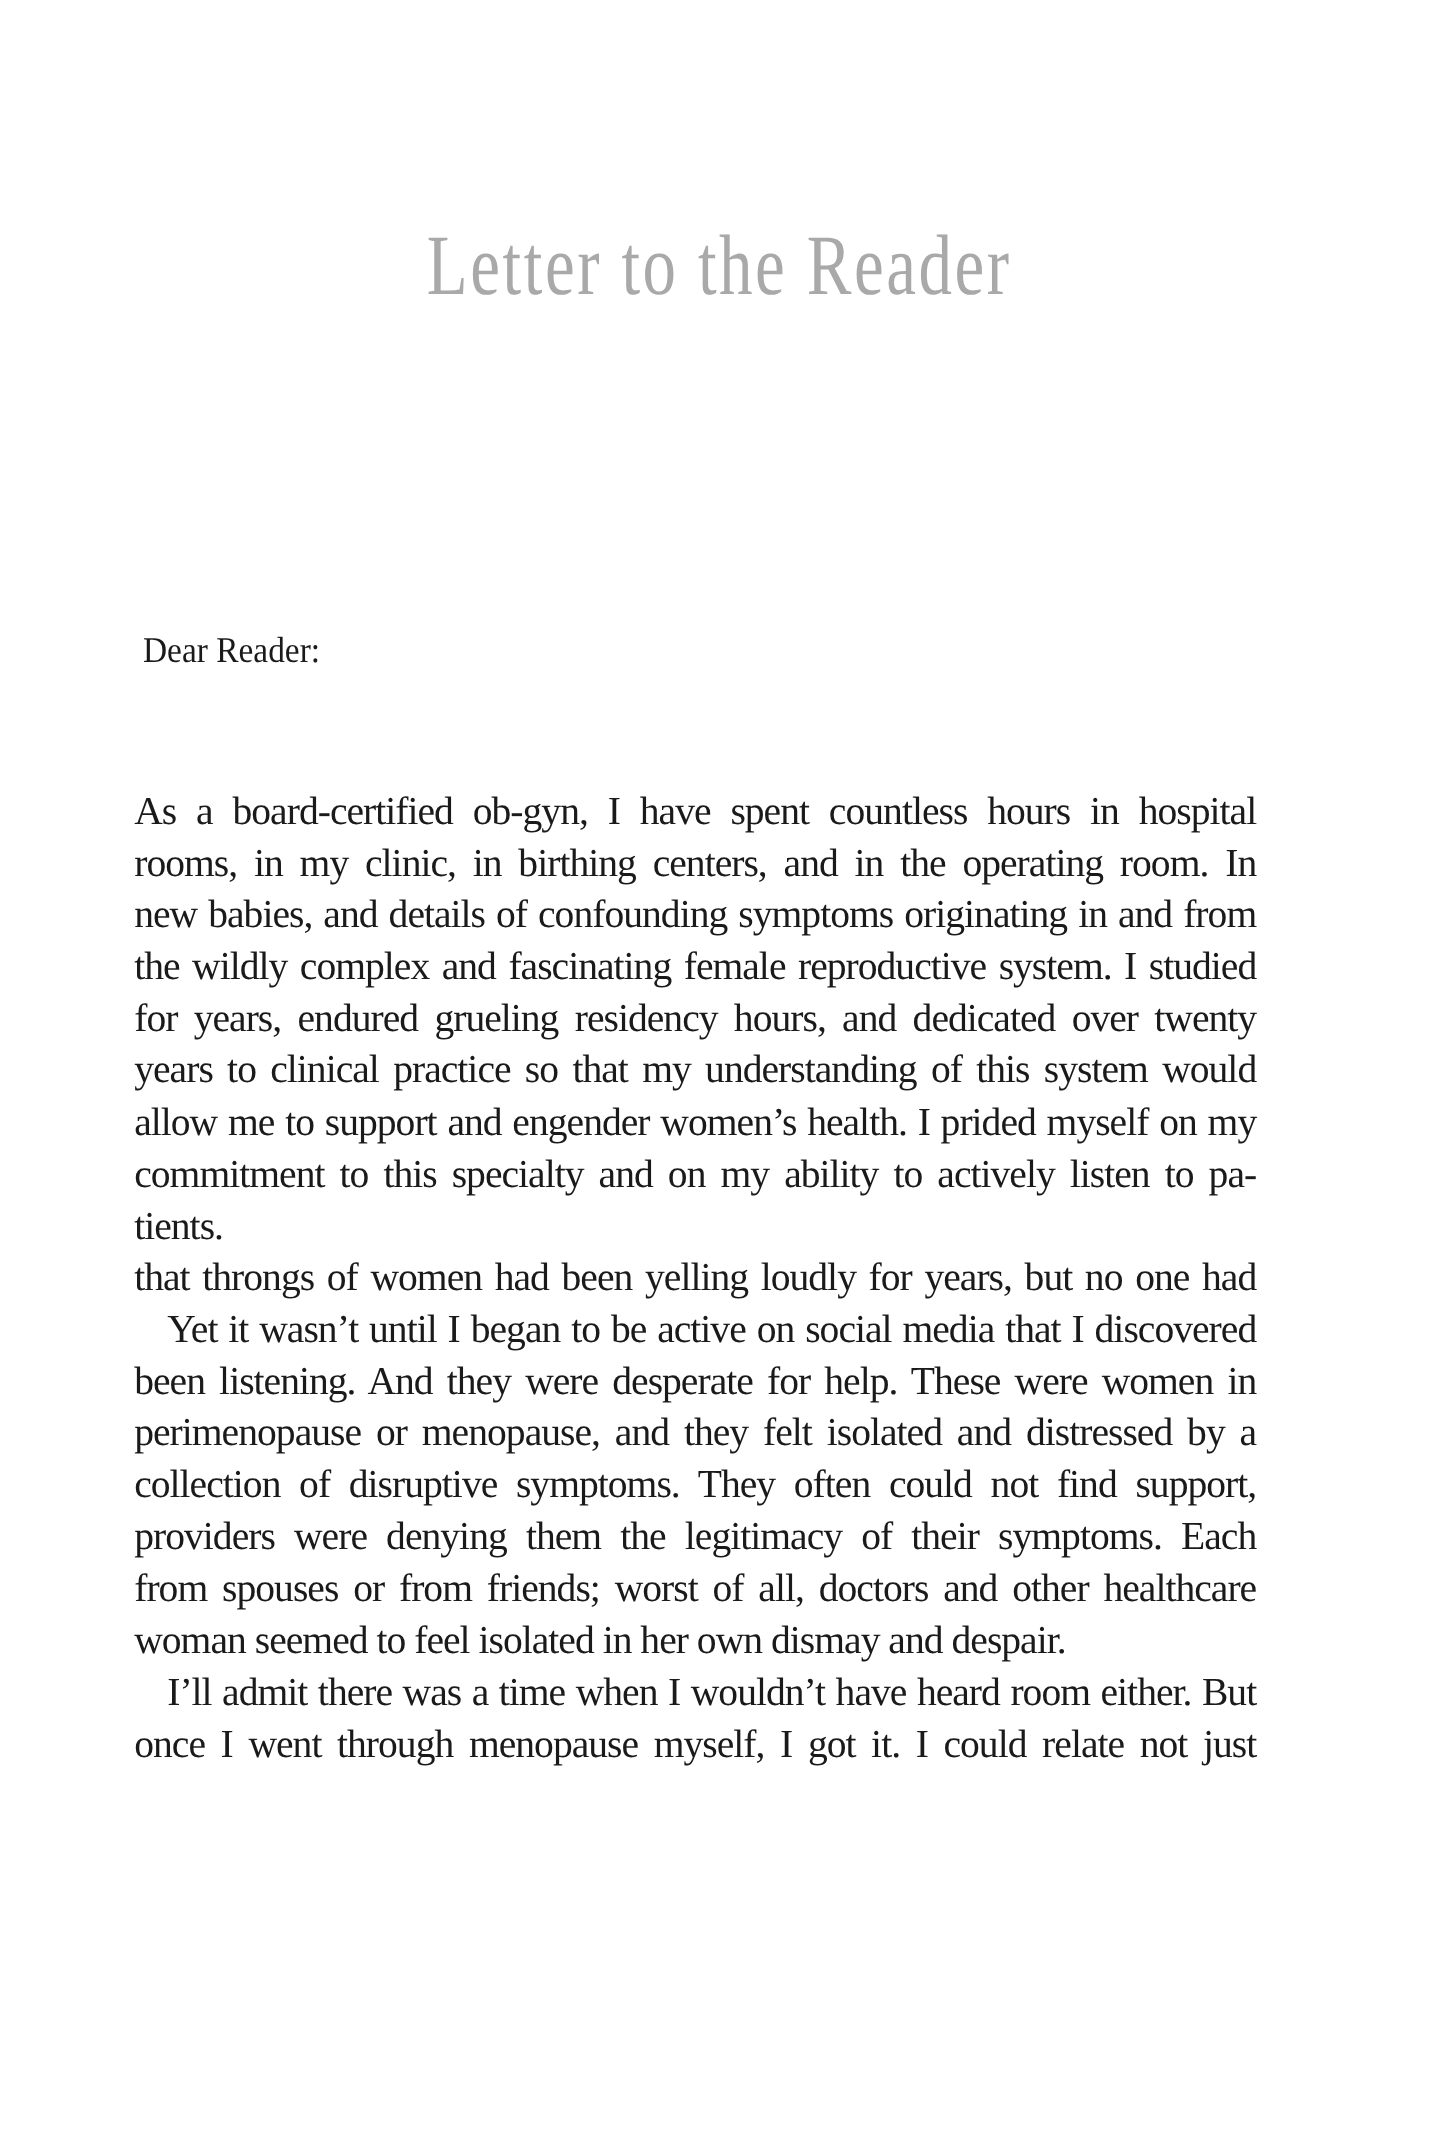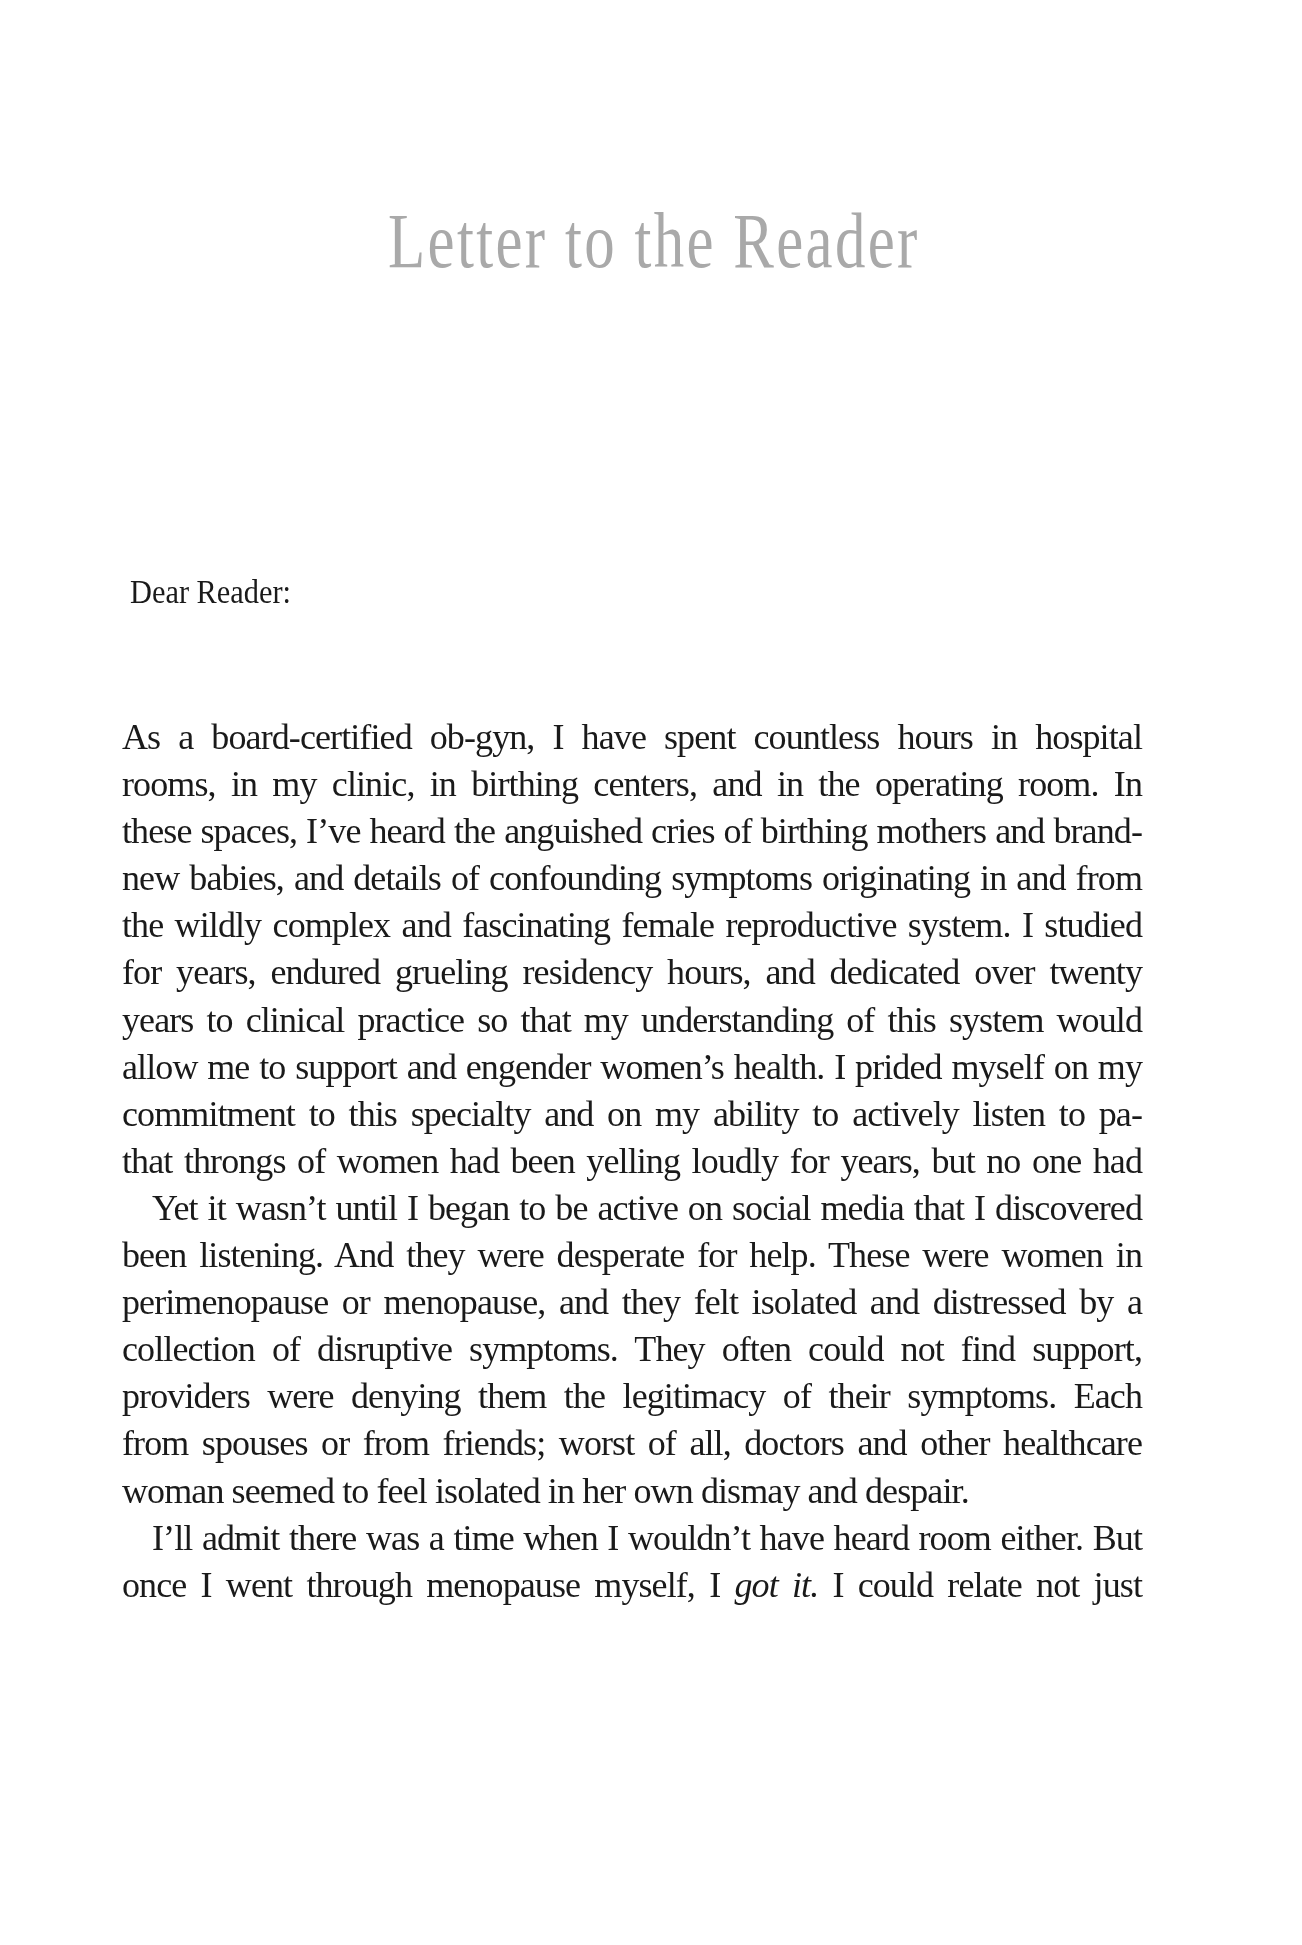--- a/index.html
+++ b/index.html
@@ -66,43 +66,42 @@
       letter-spacing: -0.9px;
       word-spacing: 0px;
     }
     .line.last {
       text-align-last: left;
     }
     .line.indent {
       padding-left: 30px;
     }
     .line .em {
-      font-style: italic;
       margin-top: 46px;
     }
   </style>
 </head>
 <body style="color: rgb(26, 26, 26); background: rgb(255, 255, 255);">
 
 <div class="page">
   <h1 class="chapter-title" style="color: rgb(169, 169, 169);">Letter to the Reader</h1>
   <p class="salutation">Dear Reader:</p>
 
   <div class="body-text">
 
     <div>
       <span class="line">As a board-certified ob-gyn, I have spent countless hours in hospital</span>
       <span class="line">rooms, in my clinic, in birthing centers, and in the operating room. In</span>
-      <span class="line">these spaces, I’ve heard the anguished cries of birthing mothers and brand-</span>
       <span class="line">new babies, and details of confounding symptoms originating in and from</span>
       <span class="line">the wildly complex and fascinating female reproductive system. I studied</span>
       <span class="line">for years, endured grueling residency hours, and dedicated over twenty</span>
       <span class="line">years to clinical practice so that my understanding of this system would</span>
       <span class="line">allow me to support and engender women’s health. I prided myself on my</span>
       <span class="line">commitment to this specialty and on my ability to actively listen to pa-</span>
+      <span class="line last">tients.</span>
     </div>
 
     <div>
       <span class="line">that throngs of women had been yelling loudly for years, but no one had</span>
       <span class="line indent">Yet it wasn’t until I began to be active on social media that I discovered</span>
       <span class="line">been listening. And they were desperate for help. These were women in</span>
       <span class="line">perimenopause or menopause, and they felt isolated and distressed by a</span>
       <span class="line">collection of disruptive symptoms. They often could not find support,</span>
       <span class="line">providers were denying them the legitimacy of their symptoms. Each</span>
       <span class="line">from spouses or from friends; worst of all, doctors and other healthcare</span>

